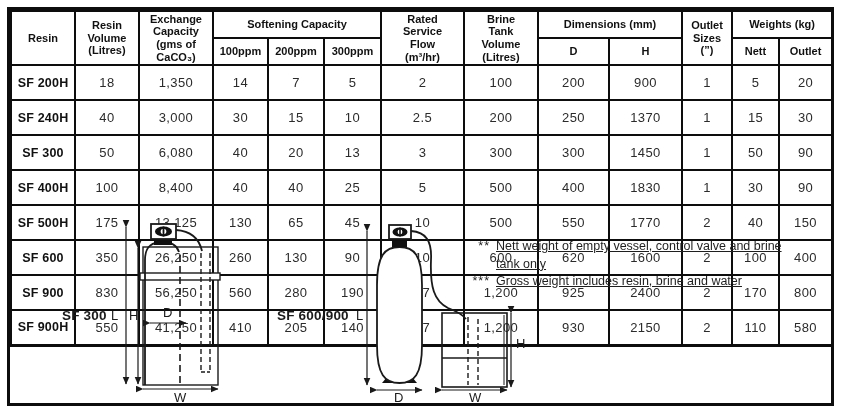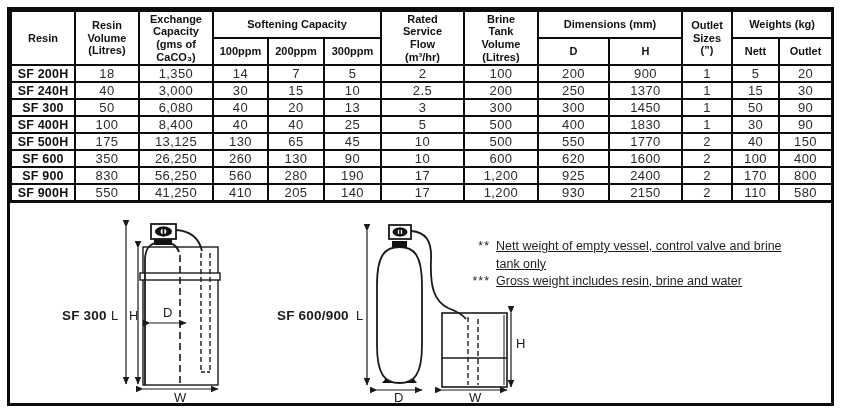--- a/index.html
+++ b/index.html
@@ -15,21 +15,21 @@
   table.spec { border-collapse:collapse; width:100%; table-layout:fixed; }
   table.spec th, table.spec td {
     border:2px solid #0d0d0d; text-align:center; vertical-align:middle;
     overflow:hidden; padding:0;
   }
   thead tr { height:27px; }
   thead th {
     font-size:11px; font-weight:bold; line-height:1.15;
     white-space:pre-line; padding:1px 1px;
   }
-  tbody tr { height:17px; }
+  tbody tr { height:35px; }
   tbody th {
     font-size:12.5px; font-weight:bold; text-align:left; padding-left:5px;
     letter-spacing:0.2px;
   }
   tbody td {
     font-size:13px; font-weight:400; color:#2b2b2b; letter-spacing:0.4px;
   }
   .thick-left { border-left-width:3px; }
   tbody tr:last-child th, tbody tr:last-child td { border-bottom-width:3px; }
   

